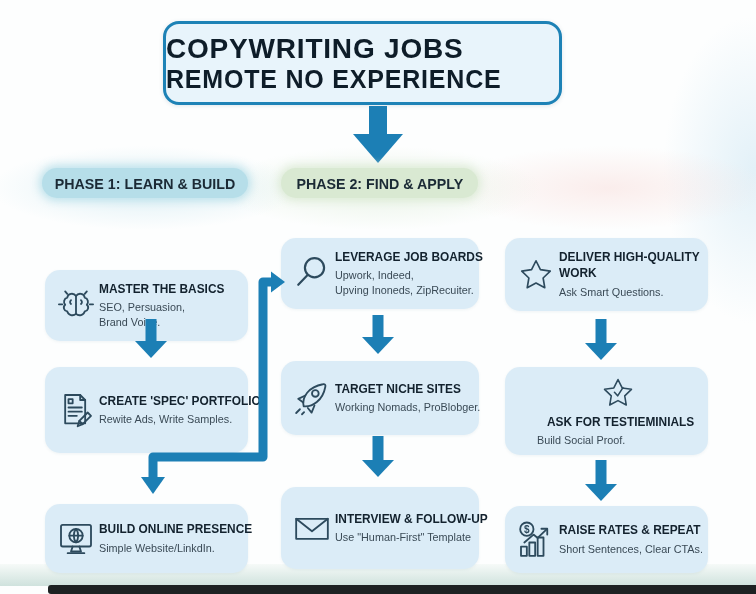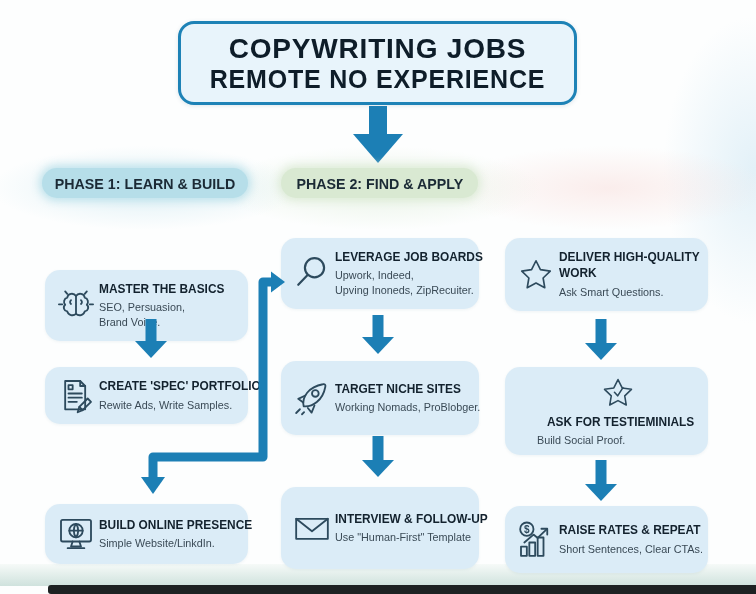--- a/index.html
+++ b/index.html
@@ -11,23 +11,23 @@
       radial-gradient(230px 60px at 380px 188px, rgba(214,233,208,.5), transparent 70%),
       radial-gradient(230px 60px at 608px 188px, rgba(247,216,213,.45), transparent 70%),
       radial-gradient(130px 220px at 754px 170px, rgba(205,230,243,.55), transparent 70%),
       #fdfefe;
   }
   .bottom-band{position:absolute;left:0;top:564px;width:756px;height:22px;
     background:linear-gradient(#f6faf8, #cfe2dd);}
   .bottom-strip{position:absolute;left:48px;top:585px;width:708px;height:9px;
     background:#1d2122;border-radius:3px 0 0 3px;}
   .title-box{
-    position:absolute;left:178px;top:21px;width:399px;height:84px;box-sizing:border-box;
+    position:absolute;left:163px;top:21px;width:399px;height:84px;box-sizing:border-box;
     background:#e8f4fb;border:3px solid #1d82b6;border-radius:16px;
-    display:flex;flex-direction:column;justify-content:center;align-items:center;
+    display:flex;flex-direction:column;justify-content:center;
     box-shadow:0 1px 4px rgba(40,90,120,.15);
   }
   .title-line1{font-size:28px;font-weight:700;letter-spacing:.8px;color:#0e1d29;line-height:33px;}
   .title-line2{font-size:25px;font-weight:700;letter-spacing:.8px;color:#0e1d29;line-height:29px;}
   .pill{
     position:absolute;top:168px;height:30px;border-radius:15px;
     display:flex;align-items:center;justify-content:center;
     font-size:15px;font-weight:700;color:#1b2a35;letter-spacing:0;
   }
   .pill span{transform:scaleX(.95);white-space:nowrap;}
@@ -96,38 +96,38 @@
           <path d="M37 6.5 L34.5 9.5"></path>
       </svg>
     </div>
     <div class="txt">
       <div class="card-title">MASTER THE BASICS</div>
       <div class="card-sub">SEO, Persuasion,
 Brand Voice.</div>
     </div>
   </div>
 
-  <div class="card" style="left:45px;top:367px;width:203px;height:57px;">
+  <div class="card" style="left:45px;top:367px;width:203px;height:86px;">
     <div class="icon-box">
       <svg class="icon" width="40" height="40" viewBox="0 0 48 48">
         <path d="M11 6 H29 L35 12 V40 H11 Z"></path>
         <path d="M29 6 V12 H35"></path>
         <rect x="15" y="11" width="5" height="5"></rect>
         <path d="M15 21 H31 M15 26 H31 M15 31 H25"></path>
         <path d="M28 37 L38 27 L42 31 L32 41 Z"></path>
         <path d="M28 37 L26 43.5 L32 41"></path>
       </svg>
     </div>
     <div class="txt">
       <div class="card-title">CREATE 'SPEC' PORTFOLIO</div>
       <div class="card-sub">Rewite Ads, Write Samples.</div>
     </div>
   </div>
 
-  <div class="card" style="left:45px;top:504px;width:203px;height:60px;">
+  <div class="card" style="left:45px;top:504px;width:203px;height:69px;">
     <div class="icon-box">
       <svg class="icon" width="40" height="40" viewBox="0 0 48 48">
         <rect x="6" y="7" width="36" height="26" rx="2"></rect>
         <circle cx="24" cy="20" r="8"></circle>
         <path d="M16 20 H32"></path>
         <path d="M24 12 C27.5 16 27.5 24 24 28 C20.5 24 20.5 16 24 12"></path>
         <path d="M20 33 L18 39 H30 L28 33"></path>
         <path d="M14 41 H34"></path>
       </svg>
     </div>

